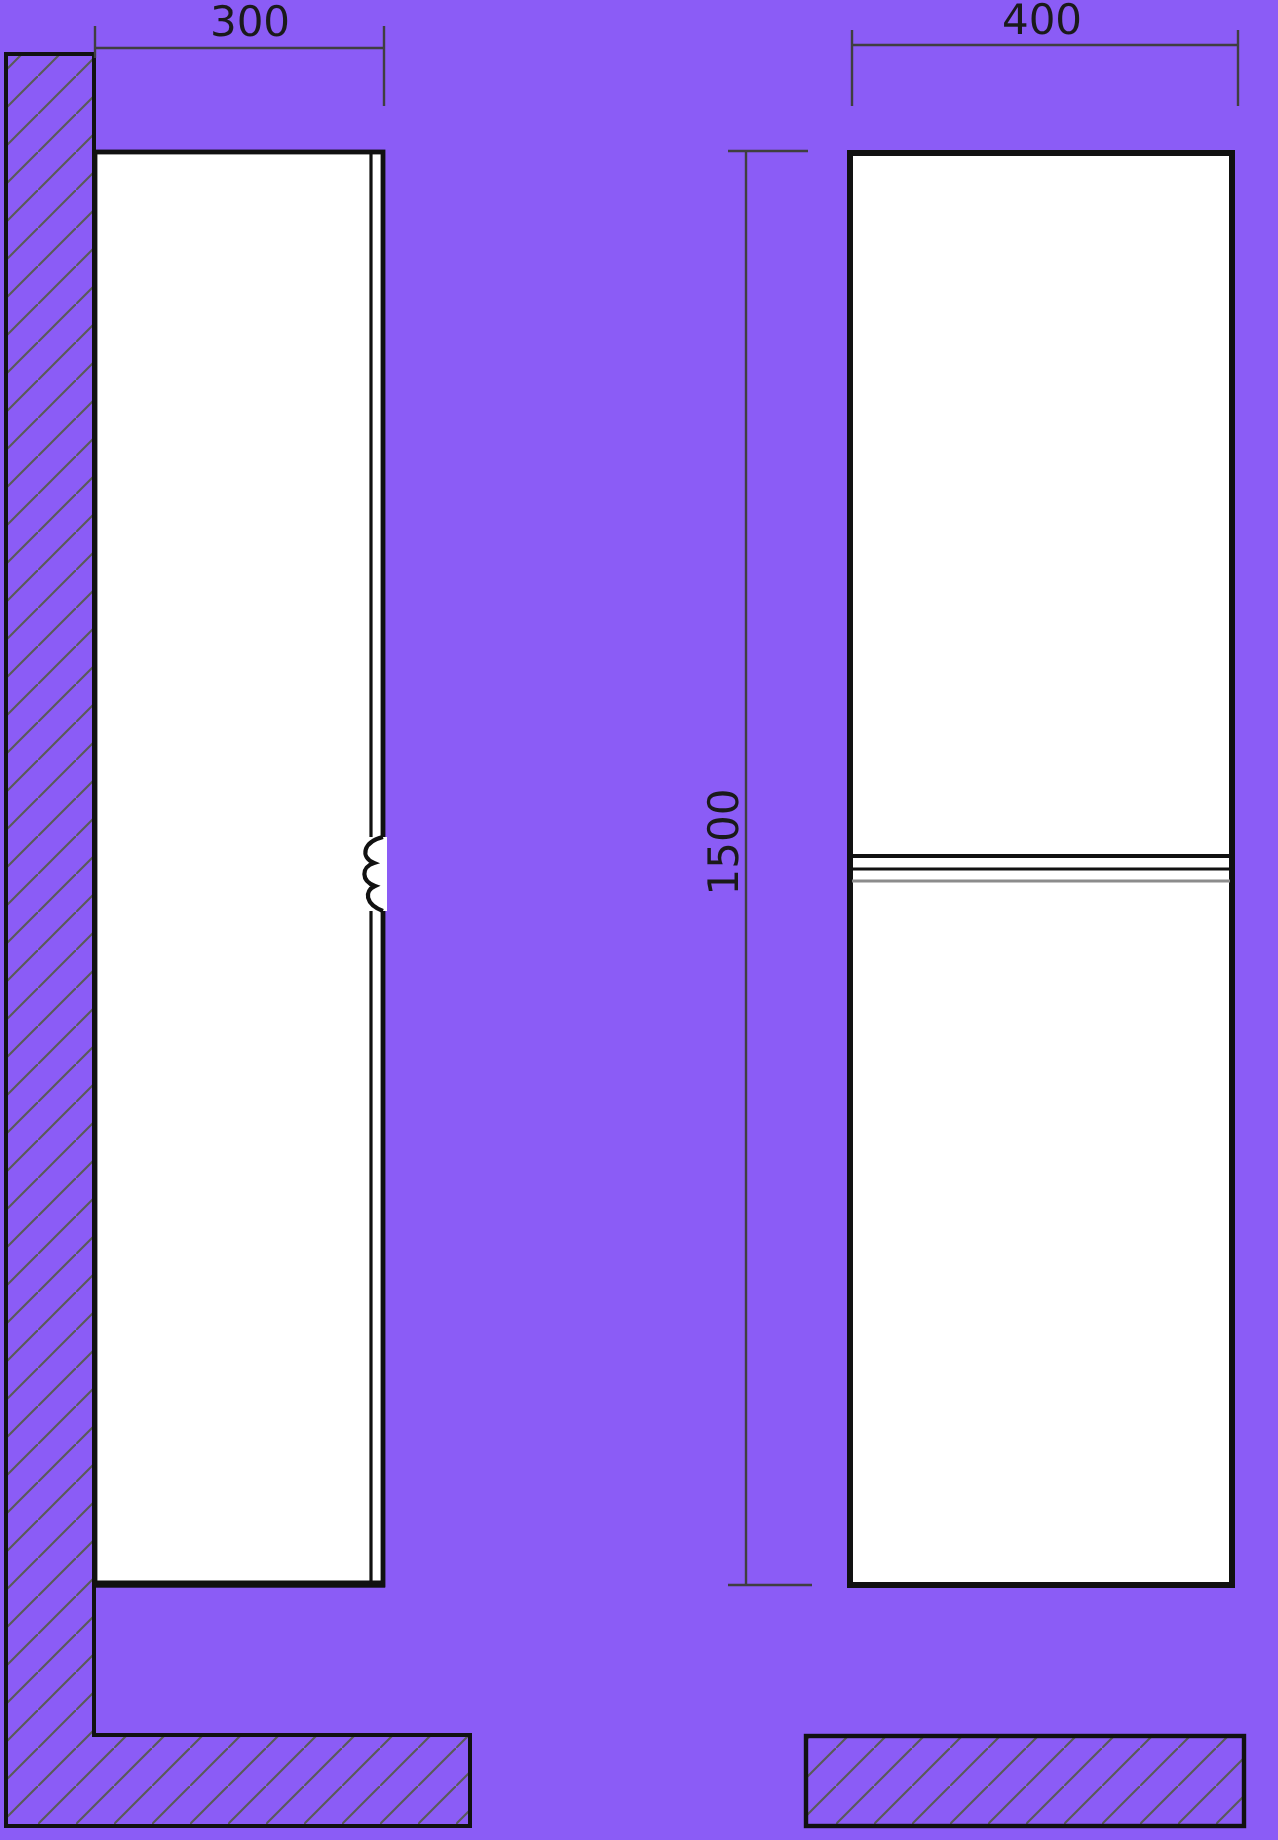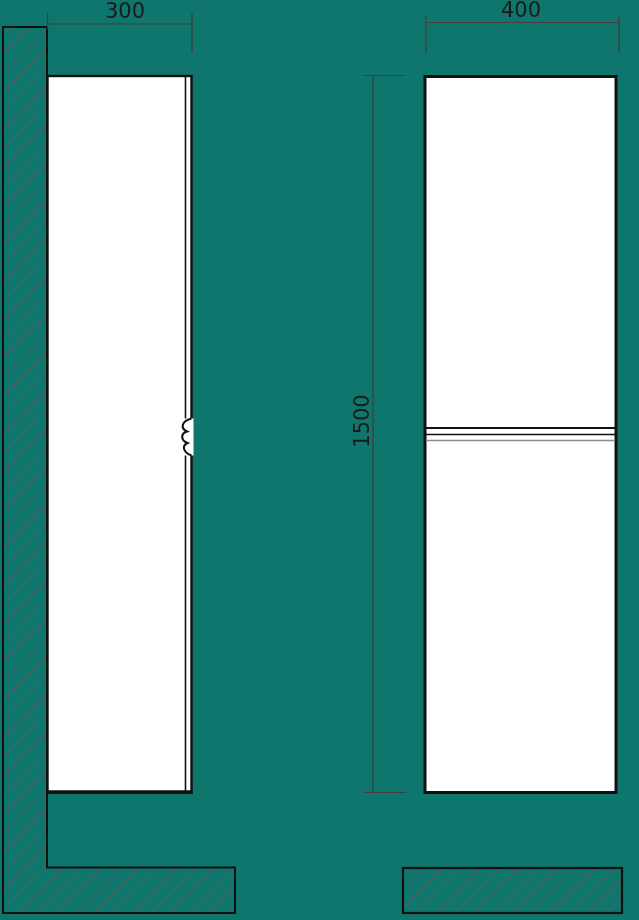--- a/index.html
+++ b/index.html
@@ -4,21 +4,21 @@
 <style>
   html, body {
     margin: 0;
     padding: 0;
     background: #ffffff;
   }
   #canvas {
     position: relative;
     width: 639px;
     height: 920px;
-    background: #0f766e;
+    background: #8b5cf6;
     overflow: hidden;
   }
   svg { display: block; }
   .dim-text {
     font-family: "DejaVu Sans", "Liberation Sans", sans-serif;
     font-size: 21px;
     stroke: none;
   }
 </style>
 </head>

